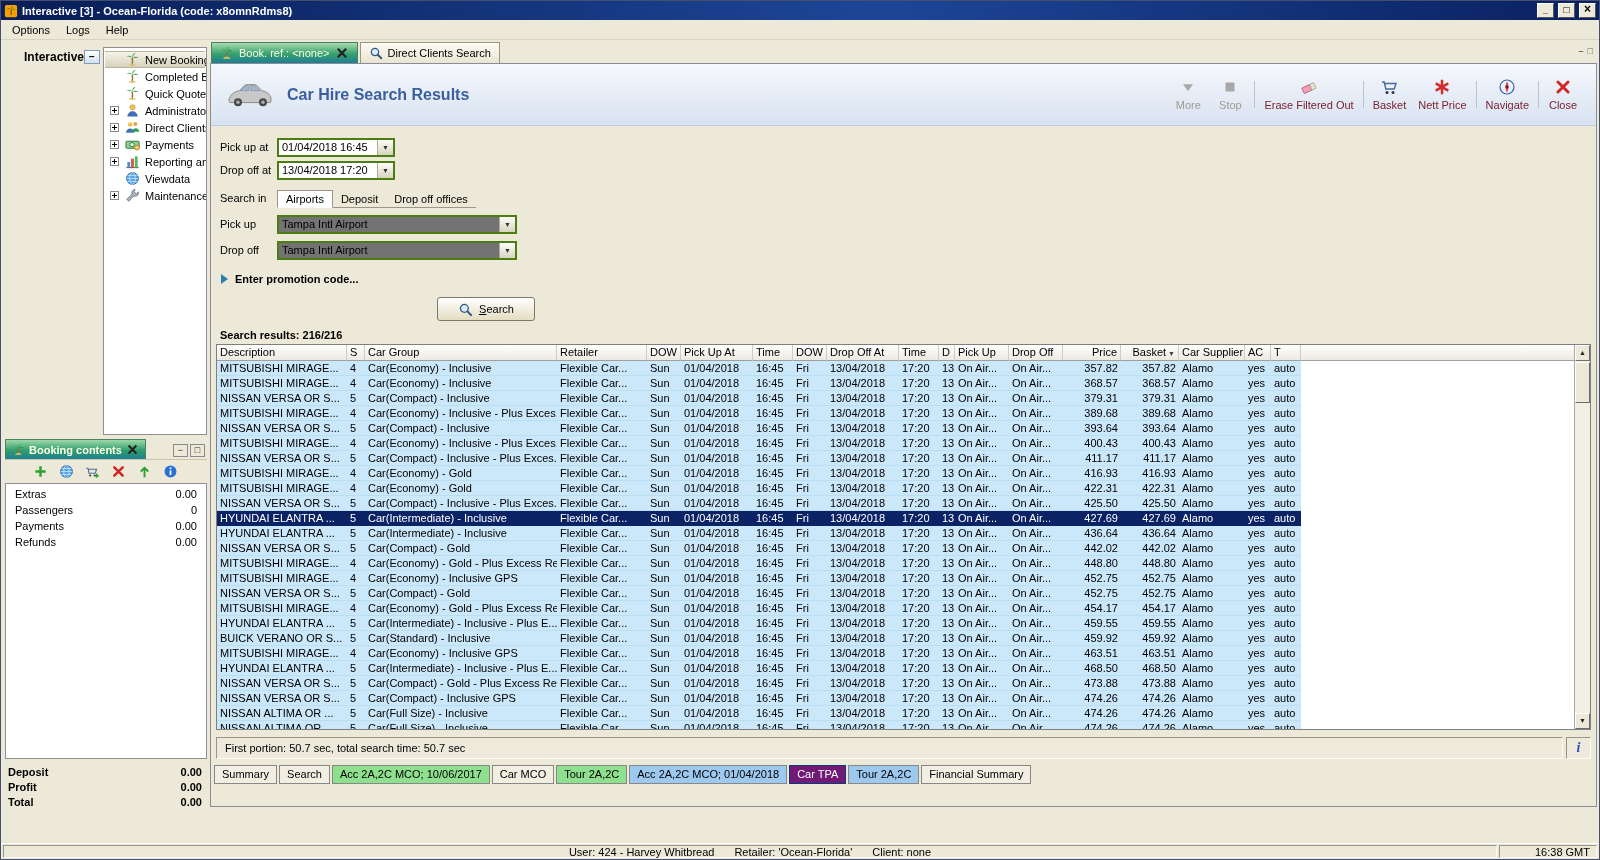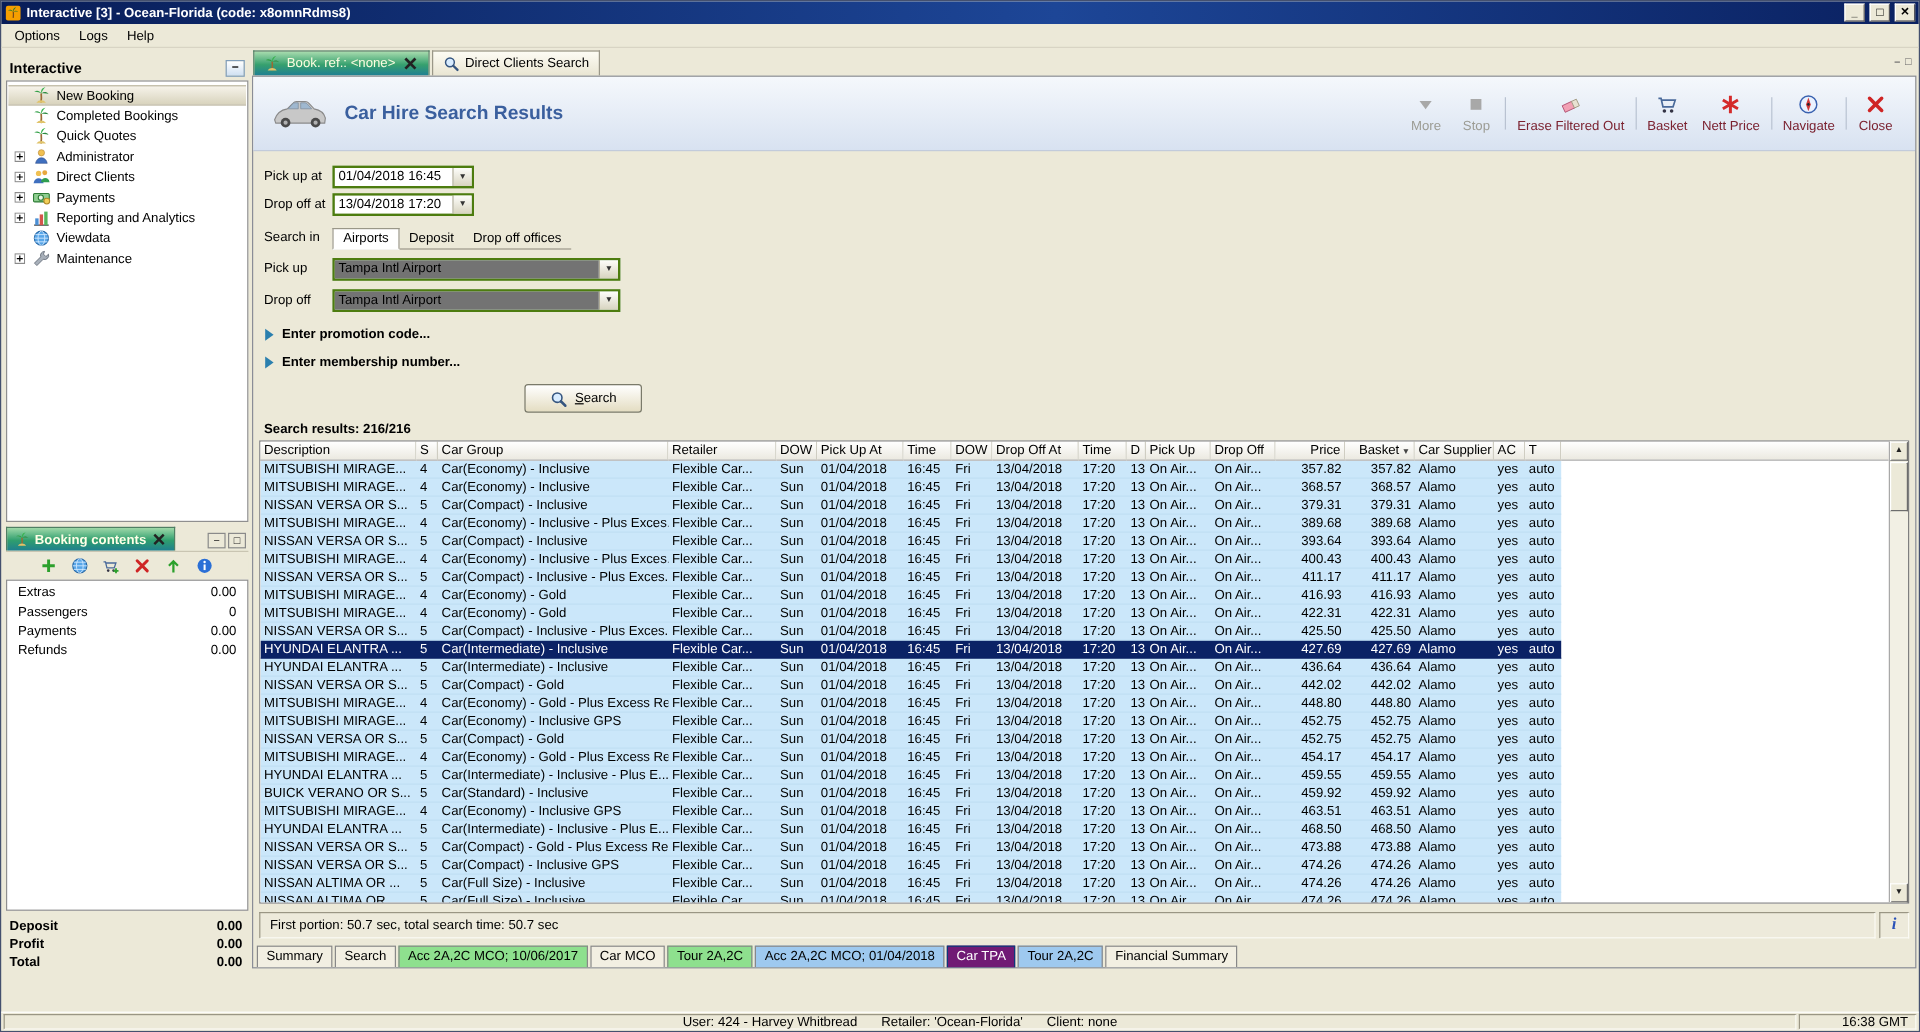--- a/index.html
+++ b/index.html
@@ -16,21 +16,21 @@
 .wb-min::before{content:"_"}
 .wb-max::before{content:"□";font-size:10px}
 .wb-close::before{content:"×";font-size:12px;line-height:11px}
 
 
 .menubar{height:20px;display:flex;align-items:center;padding:0 3px;border-bottom:1px solid #d8d4c4}
 .menu-item{padding:2px 8px}
 
 
 .leftcol{position:absolute;left:2px;top:40px;width:206px;bottom:16px}
-.sidepanel{position:absolute;left:2px;right:2px;top:6px;height:388px;display:flex;flex-direction:column}
+.sidepanel{position:absolute;left:18px;right:2px;top:6px;height:388px;display:flex;flex-direction:row}
 .sp-head{height:20px;display:flex;align-items:center;font-weight:bold;font-size:12px;padding:0 3px}
 .collapsebtn{margin-left:auto;width:16px;height:14px;border:1px solid #7f9db9;background:linear-gradient(#fff,#cfe0f2);text-align:center;font-size:10px;line-height:11px}
 .collapsebtn::before{content:"−"}
 .sp-body{flex:1;background:#fff;border:1px solid #8f8f8f;padding-top:3px;overflow:hidden}
 .titem{height:17px;display:flex;align-items:center;padding-left:5px;margin:0 1px;white-space:nowrap}
 .titem.selected{background:linear-gradient(#f6f3ea,#d8d3bd);border-top:1px solid #b8b29a;border-bottom:1px solid #b8b29a}
 .expspace{width:13px;flex:none;display:flex;align-items:center}
 .expspace .ic{width:9px;height:9px}
 .titem>.ic{width:15px;height:15px;margin:0 5px 0 2px;flex:none}
 
@@ -544,24 +544,20 @@
         <span class="flabel">Drop off</span>
         <span class="inputbox combo">
           <span class="fval">Tampa Intl Airport</span>
           <span class="ddbtn"></span>
         </span>
       </div>
       <div class="toggle" style="margin-top:10px">
         <span class="tri"></span>
         <span>Enter promotion code...</span>
       </div>
-      <div class="toggle">
-        <span class="tri"></span>
-        <span>Enter membership number...</span>
-      </div>
       <div class="searchbtn">
         <span class="ic">
             <svg viewBox="0 0 16 16">
               <circle cx="6.8" cy="6.8" r="4.2" fill="#d8ecff" stroke="#35557f" stroke-width="1.4"></circle>
               <path d="M10 10l4 4" stroke="#35557f" stroke-width="2.2" stroke-linecap="round"></path>
             </svg>
           </span>
         <span><u>S</u>earch</span>
       </div>
     </div>

